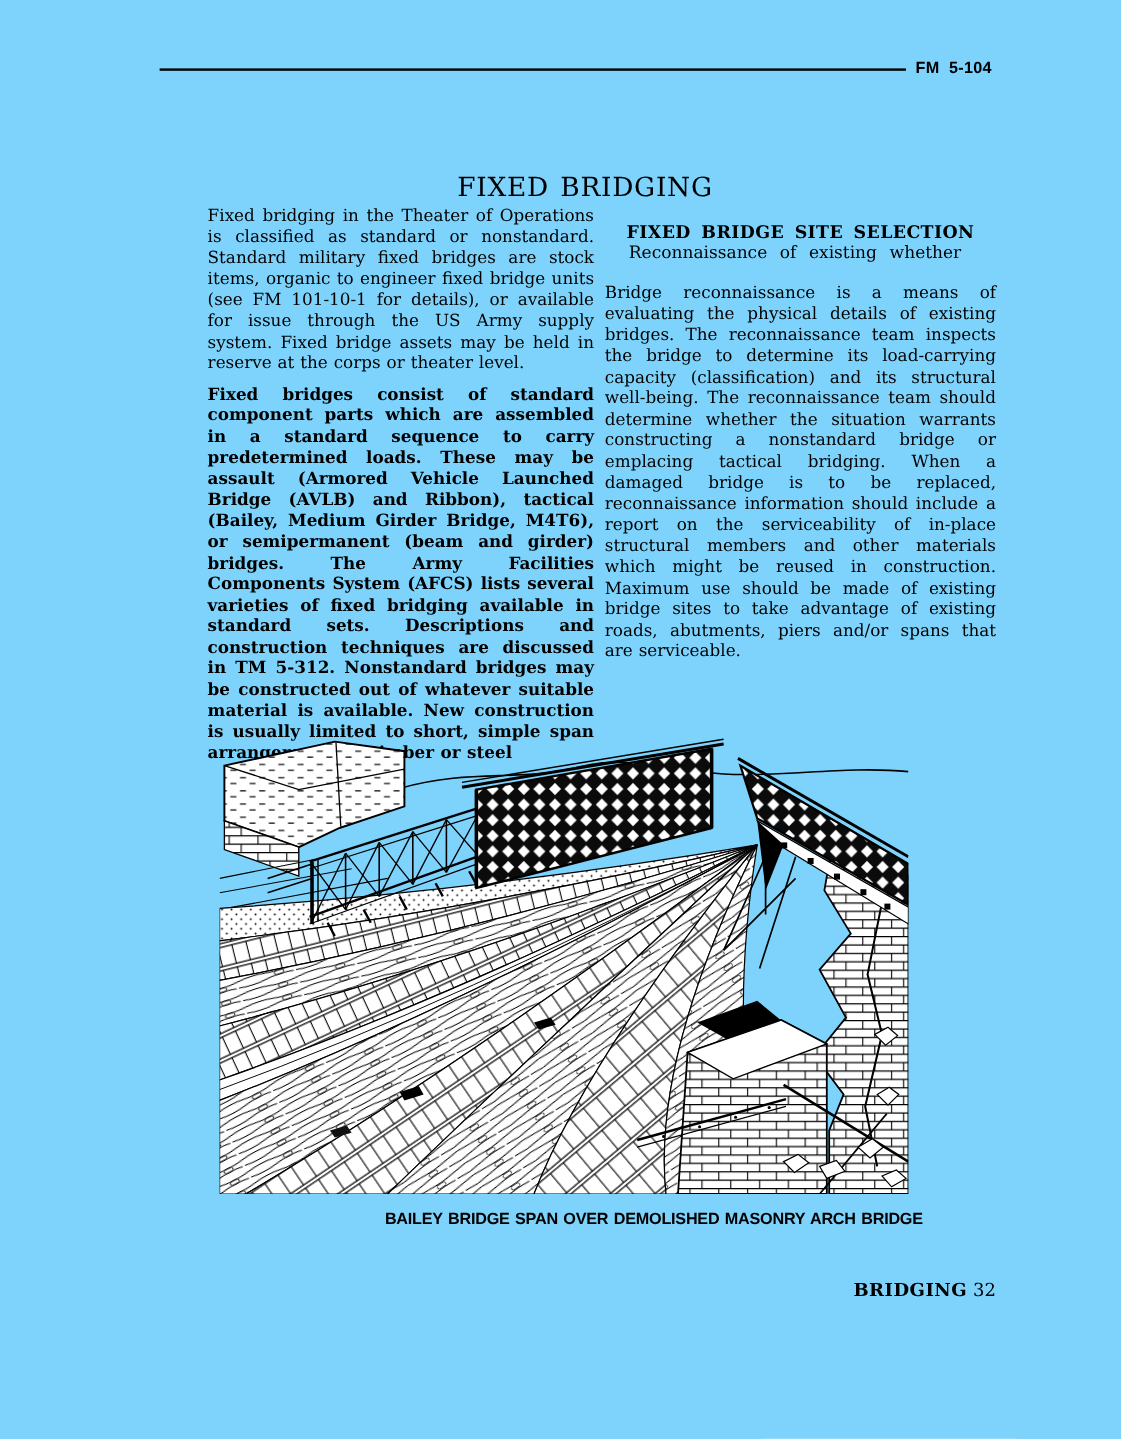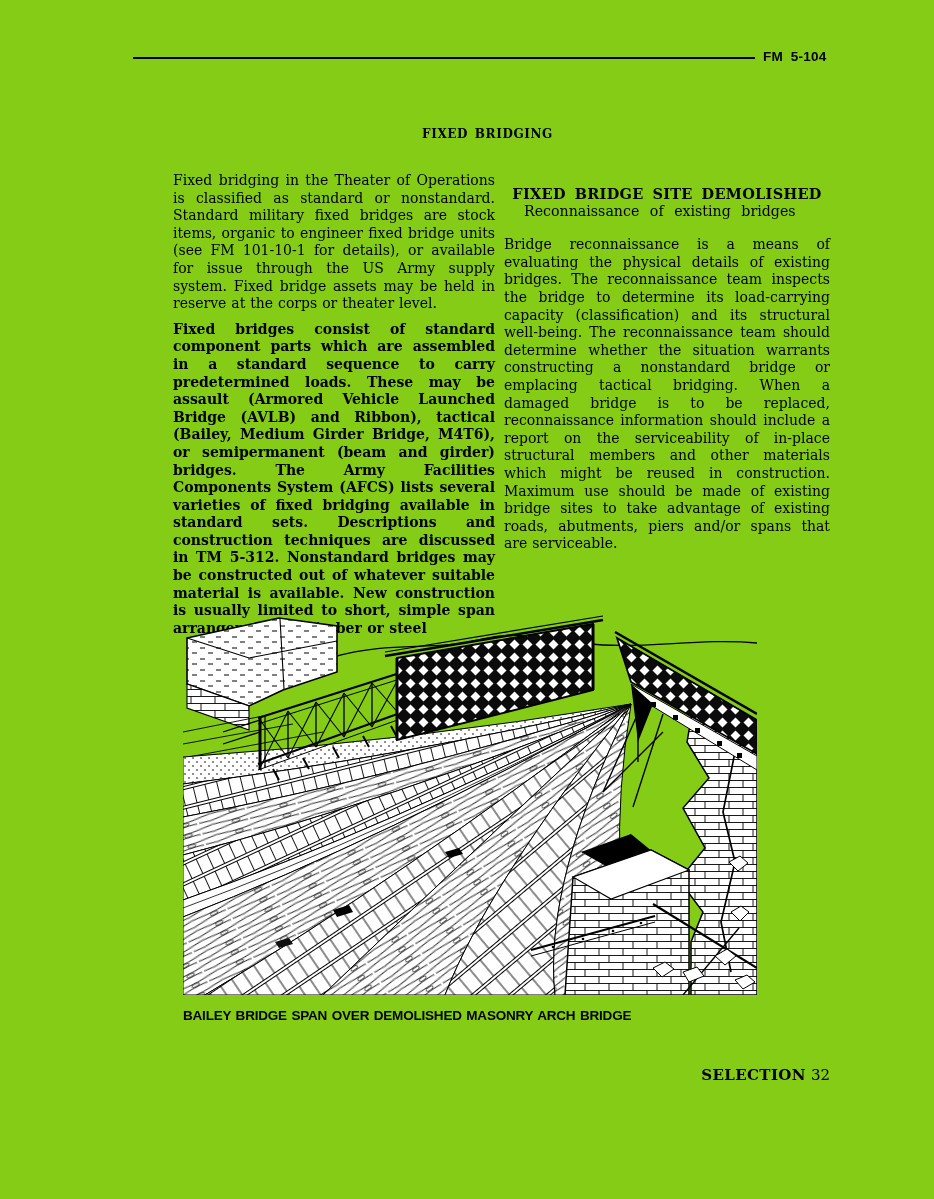--- a/index.html
+++ b/index.html
@@ -4,40 +4,40 @@
 <style>
   * { margin: 0; padding: 0; box-sizing: border-box; }
   html, body { background: #ffffff; }
   body {
     width: 934px; height: 1199px;
     position: relative;
     font-family: "DejaVu Serif", serif;
     color: #000;
     overflow: hidden;
   }
-  .page { position: absolute; inset: 0; background: #84cc16; }
+  .page { position: absolute; inset: 0; background: #7dd3fc; }
 
   
   .header-rule {
     position: absolute; left: 133px; top: 57px;
     width: 622px; height: 2px; background: #000;
   }
   .doc-ref {
     position: absolute; left: 763px; top: 49px;
     font-family: "Liberation Sans", sans-serif;
     font-weight: bold; font-size: 13.5px; letter-spacing: 0.2px;
     word-spacing: 4px; white-space: nowrap;
   }
 
   
   .page-title {
-    position: absolute; left: 145px; top: 127px; width: 685px;
+    position: absolute; left: 145px; top: 144px; width: 685px;
     text-align: center;
     font-family: "DejaVu Serif", serif;
-    font-weight: bold; font-size: 12px; letter-spacing: 0.6px;
+    font-weight: normal; font-size: 22px; letter-spacing: 0.6px;
     word-spacing: 2px;
   }
 
   
   .col {
     position: absolute; top: 172px;
     font-size: 14px; line-height: 17.6px;
     text-align: justify;
     word-spacing: 0.5px;
   }
@@ -59,21 +59,21 @@
   .col .after-sub { margin-top: 16px; }
 
   
   .figure-wrap {
     position: absolute; left: 183px; top: 612px;
     width: 574px; height: 383px;
   }
   .figure-wrap svg { display: block; width: 574px; height: 383px; }
   .figure-caption {
     position: absolute; left: 183px; top: 1008px; width: 586px;
-    text-align: left;
+    text-align: right;
     font-family: "Liberation Sans", sans-serif;
     font-weight: bold; font-size: 13.5px; letter-spacing: -0.2px;
     word-spacing: 1px; white-space: nowrap;
   }
 
   
   .page-footer {
     position: absolute; top: 1066px; right: 104px;
     font-size: 15px; white-space: nowrap;
   }
@@ -91,22 +91,22 @@
   <span class="doc-ref">FM 5-104</span>
 
   <h1 class="page-title">FIXED BRIDGING</h1>
 
   <div class="col col-left">
     <p>Fixed bridging in the Theater of Operations is classified as standard or nonstandard. Standard military fixed bridges are stock items, organic to engineer fixed bridge units (see FM 101-10-1 for details), or available for issue through the US Army supply system. Fixed bridge assets may be held in reserve at the corps or theater level.</p>
     <p>Fixed bridges consist of standard component parts which are assembled in a standard sequence to carry predetermined loads. These may be assault (Armored Vehicle Launched Bridge (AVLB) and Ribbon), tactical (Bailey, Medium Girder Bridge, M4T6), or semipermanent (beam and girder) bridges. The Army Facilities Components System (AFCS) lists several varieties of fixed bridging available in standard sets. Descriptions and construction techniques are discussed in TM 5-312. Nonstandard bridges may be constructed out of whatever suitable material is available. New construction is usually limited to short, simple span arrangements of timber or steel</p>
   </div>
 
   <div class="col col-right">
-    <h2 class="section-heading">FIXED BRIDGE SITE DEMOLISHED</h2>
-    <div class="subheading">Reconnaissance of existing bridges</div>
+    <h2 class="section-heading">FIXED BRIDGE SITE SELECTION</h2>
+    <div class="subheading">Reconnaissance of existing whether</div>
     <p class="after-sub">Bridge reconnaissance is a means of evaluating the physical details of existing bridges. The reconnaissance team inspects the bridge to determine its load-carrying capacity (classification) and its structural well-being. The reconnaissance team should determine whether the situation warrants constructing a nonstandard bridge or emplacing tactical bridging. When a damaged bridge is to be replaced, reconnaissance information should include a report on the serviceability of in-place structural members and other materials which might be reused in construction. Maximum use should be made of existing bridge sites to take advantage of existing roads, abutments, piers and/or spans that are serviceable.</p>
   </div>
 
   <div class="figure-wrap">
     <svg viewBox="0 0 574 383" role="img" aria-label="Line drawing of a Bailey bridge span crossing over a demolished masonry arch bridge">
       <defs>
         <pattern id="brick" width="24" height="14" patternUnits="userSpaceOnUse">
           <rect width="24" height="14" fill="#fff"></rect>
           <path d="M0,0.5 H24 M0,7.5 H24 M8,0.5 V7.5 M18,7.5 V14" stroke="#000" stroke-width="0.9" fill="none"></path>
         </pattern>
@@ -256,16 +256,16 @@
         <path d="M150,298 l16,-5 l4,7 l-16,5 Z" fill="#000"></path>
         <path d="M262,240 l14,-4 l4,6 l-14,4 Z" fill="#000"></path>
         <path d="M92,330 l14,-4 l4,6 l-14,4 Z" fill="#111"></path>
       </g>
     </svg>
   </div>
 
   <div class="figure-caption">BAILEY BRIDGE SPAN OVER DEMOLISHED MASONRY ARCH BRIDGE</div>
 
   <div class="page-footer">
-    <span class="section-label">SELECTION</span><span class="page-number">32</span>
+    <span class="section-label">BRIDGING</span><span class="page-number">32</span>
   </div>
 
 </div>
 
 </body></html>

